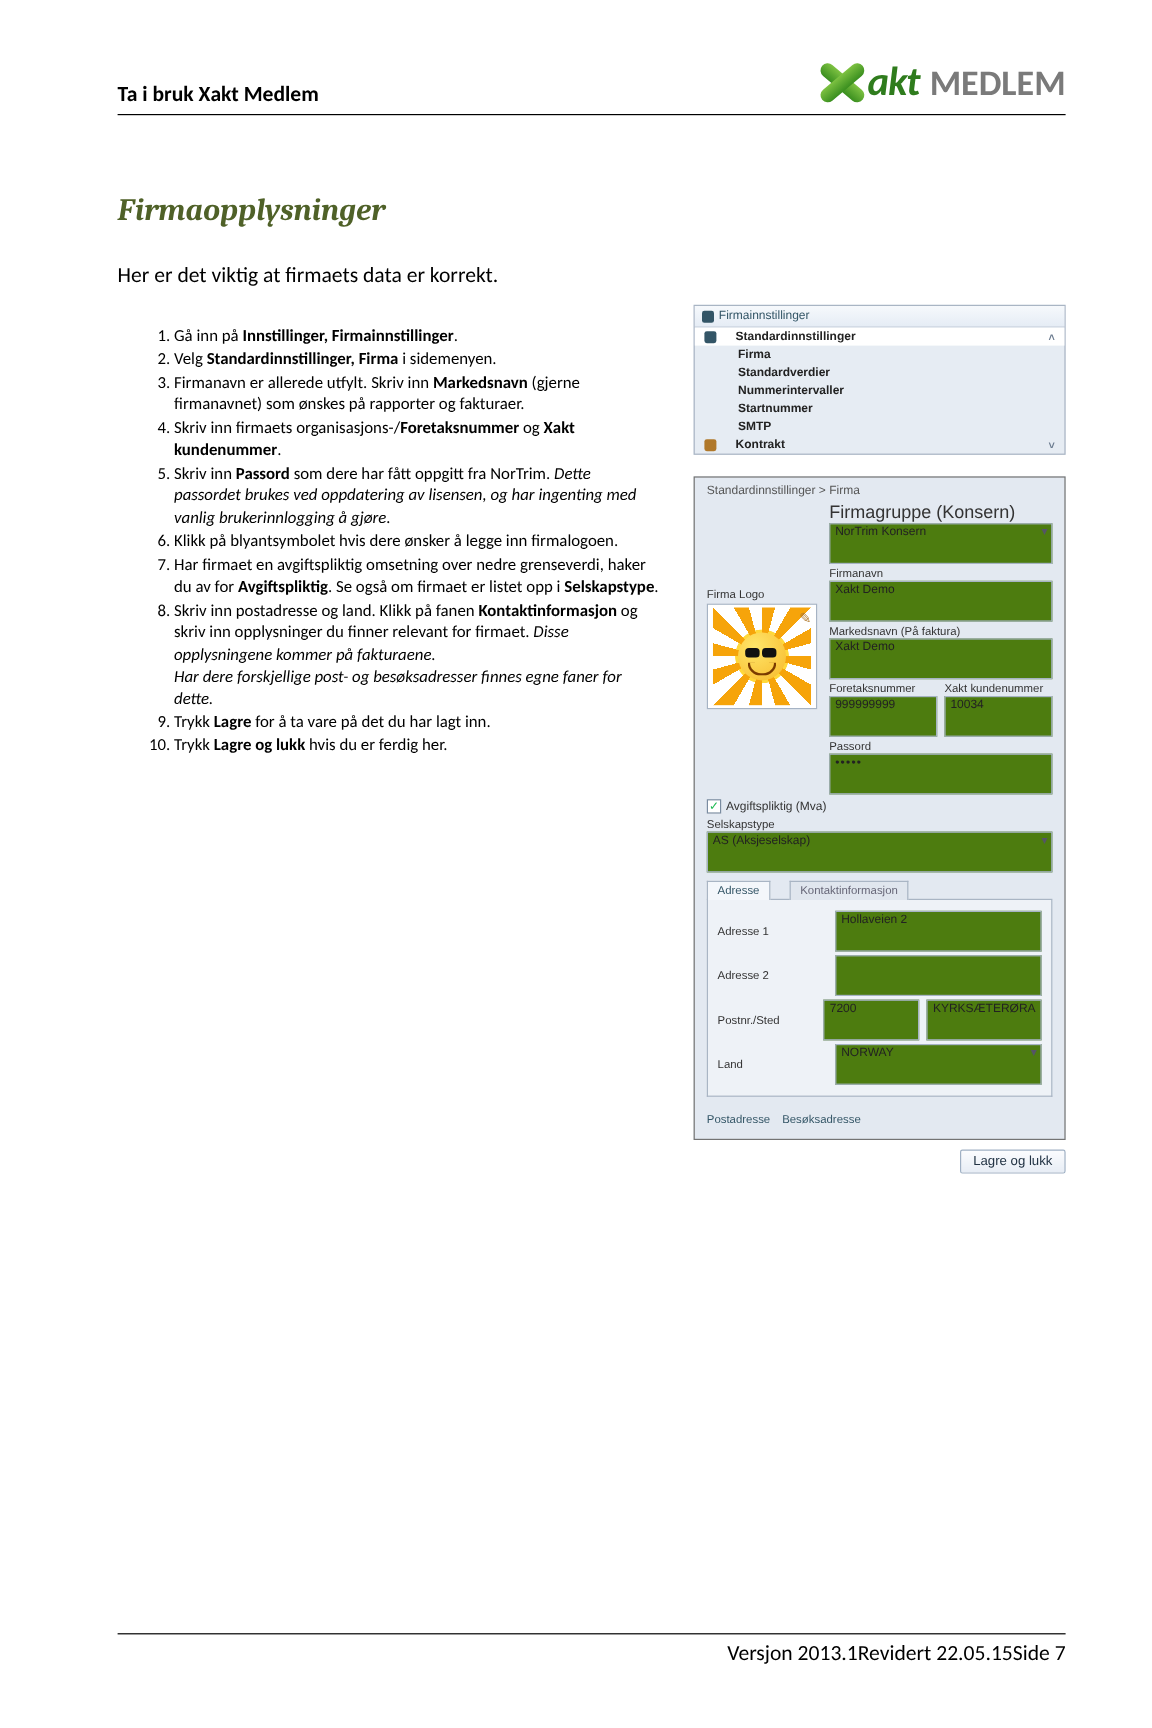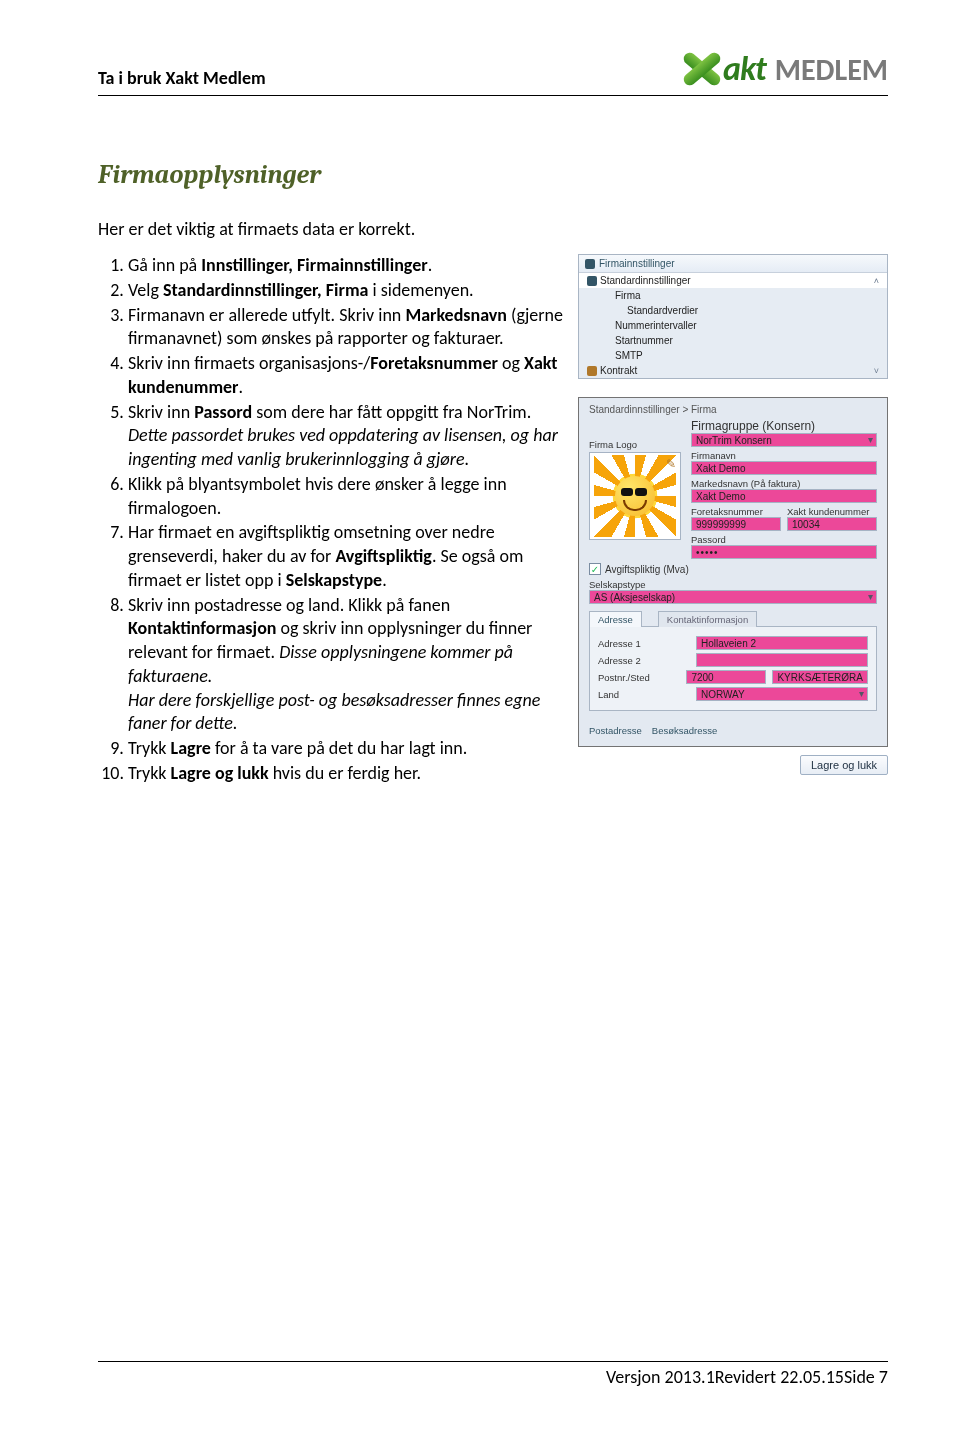--- a/index.html
+++ b/index.html
@@ -53,57 +53,57 @@
     font-family: Cambria, Georgia, serif;
     font-style: italic;
     font-weight: 700;
     color: #4f6128;
     font-size: 26px;
     margin: 0 0 28px 0;
   }
   p.lead { font-size: 18px; margin: 0 0 14px 0; }
   .cols { display: flex; gap: 10px; }
   .left-col { flex: 1; max-width: 540px; }
-  ol.steps { margin: 0; padding-left: 30px; font-size: 18px; line-height: 1.32; }
+  ol.steps { margin: 17px; padding-left: 30px; font-size: 14px; line-height: 1.32; }
   ol.steps li { margin-bottom: 1px; }
   ol.steps li::marker { font-weight: 400; }
   .b { font-weight: 700; }
   .it { font-style: italic; }
   
   .right-col { width: 310px; font-family: "Segoe UI", Tahoma, sans-serif; }
   .panel {
     background: #e6ecf3;
     border: 1px solid #a9b5c4;
     font-size: 10px; color: #333;
   }
   .panel-hdr {
     background: linear-gradient(#f6f9fc,#e5ecf5);
     border-bottom: 1px solid #c7d0dc;
     padding: 3px 6px; font-size: 10px; color:#356;
     display:flex; align-items:center; gap:4px;
   }
   .tree-row {
-    display:flex; align-items:center; gap:3px;
-    padding: 2px 8px; font-size:10px; color:#222;
+    display:flex; align-items:center; gap:16px;
+    padding: 2px 8px; font-size:10px; color:#222;font-weight:bold;
   }
   .tree-row.sel { background:#fff; }
   .chev { font-size:9px; color:#6b7b8f; }
   .mini-icon { width:10px; height:10px; display:inline-block; background:#356; border-radius:2px; }
   .mini-icon.pen { background:#b0782a; }
   .fill { flex:1; }
   .form {
     background:#e3e9f1; border:1px solid #737373; margin-top:18px;
     padding:6px 10px 10px 10px; font-size:10px; color:#333;
   }
   .crumb { color:#555; font-size:10px; margin-bottom:4px; }
   .row { display:flex; align-items:center; gap:6px; margin:3px 0; }
   .row label { width:92px; font-size:9.5px; color:#333; }
   .inp {
-    flex:1; background:#ec4899; border:1px solid #a6b3c4;
-    height:14px; padding:1px 4px; font-size:10px; color:#222;
+    flex:1; background:#4d7c0f; border:1px solid #a6b3c4;
+    height:34px; padding:1px 4px; font-size:10px; color:#222;
   }
   .inp.sm { flex:0 0 80px; }
   .inp.pw { letter-spacing:1px; }
   .chk { display:flex; align-items:center; gap:4px; font-size:10px; margin:4px 0; }
   .chkbox {
     width:12px; height:12px; border:1px solid #7a8ca1; background:#fff;
     display:inline-flex; align-items:center; justify-content:center; font-size:10px; color:#2b5;
   }
   .drop { position:relative; flex:1; }
   .drop .inp { width:100%; padding-right:16px; }
@@ -242,21 +242,21 @@
             <span class="mini-icon"></span>
             <span>Firmainnstillinger</span>
           </div>
           <div class="tree-row sel">
             <span class="mini-icon"></span>
             <span>Standardinnstillinger</span>
             <span class="fill"></span>
               <span class="chev">˄</span>
           </div>
           <div class="tree-row" style="padding-left:36px">Firma</div>
-          <div class="tree-row" style="padding-left:48px">Standardverdier</div>
+          <div class="tree-row" style="padding-left:36px">Standardverdier</div>
           <div class="tree-row" style="padding-left:36px">Nummerintervaller</div>
           <div class="tree-row" style="padding-left:36px">Startnummer</div>
           <div class="tree-row" style="padding-left:36px">SMTP</div>
           <div class="tree-row">
             <span class="mini-icon pen"></span>
             <span>Kontrakt</span>
             <span class="fill"></span>
               <span class="chev">˅</span>
           </div>
         </div>
@@ -273,21 +273,21 @@
                     <div class="face"></div>
                   <div class="glasses">
                       <span></span>
                       <span></span>
                     </div>
                 </div>
                 <span class="pencil">✎</span>
               </div>
             </div>
             <div class="rcol">
-              <div style="font-size:12px">Firmagruppe (Konsern)</div>
+              <div style="font-size:15px">Firmagruppe (Konsern)</div>
               <div class="drop">
                   <div class="inp">NorTrim Konsern</div>
                 </div>
               <div style="font-size:9.5px;margin-top:3px">Firmanavn</div>
               <div class="inp">Xakt Demo</div>
               <div style="font-size:9.5px;margin-top:3px">Markedsnavn (På faktura)</div>
               <div class="inp">Xakt Demo</div>
               <div class="row" style="margin-top:3px">
                 <div style="flex:1">
                   <div style="font-size:9.5px">Foretaksnummer</div>

